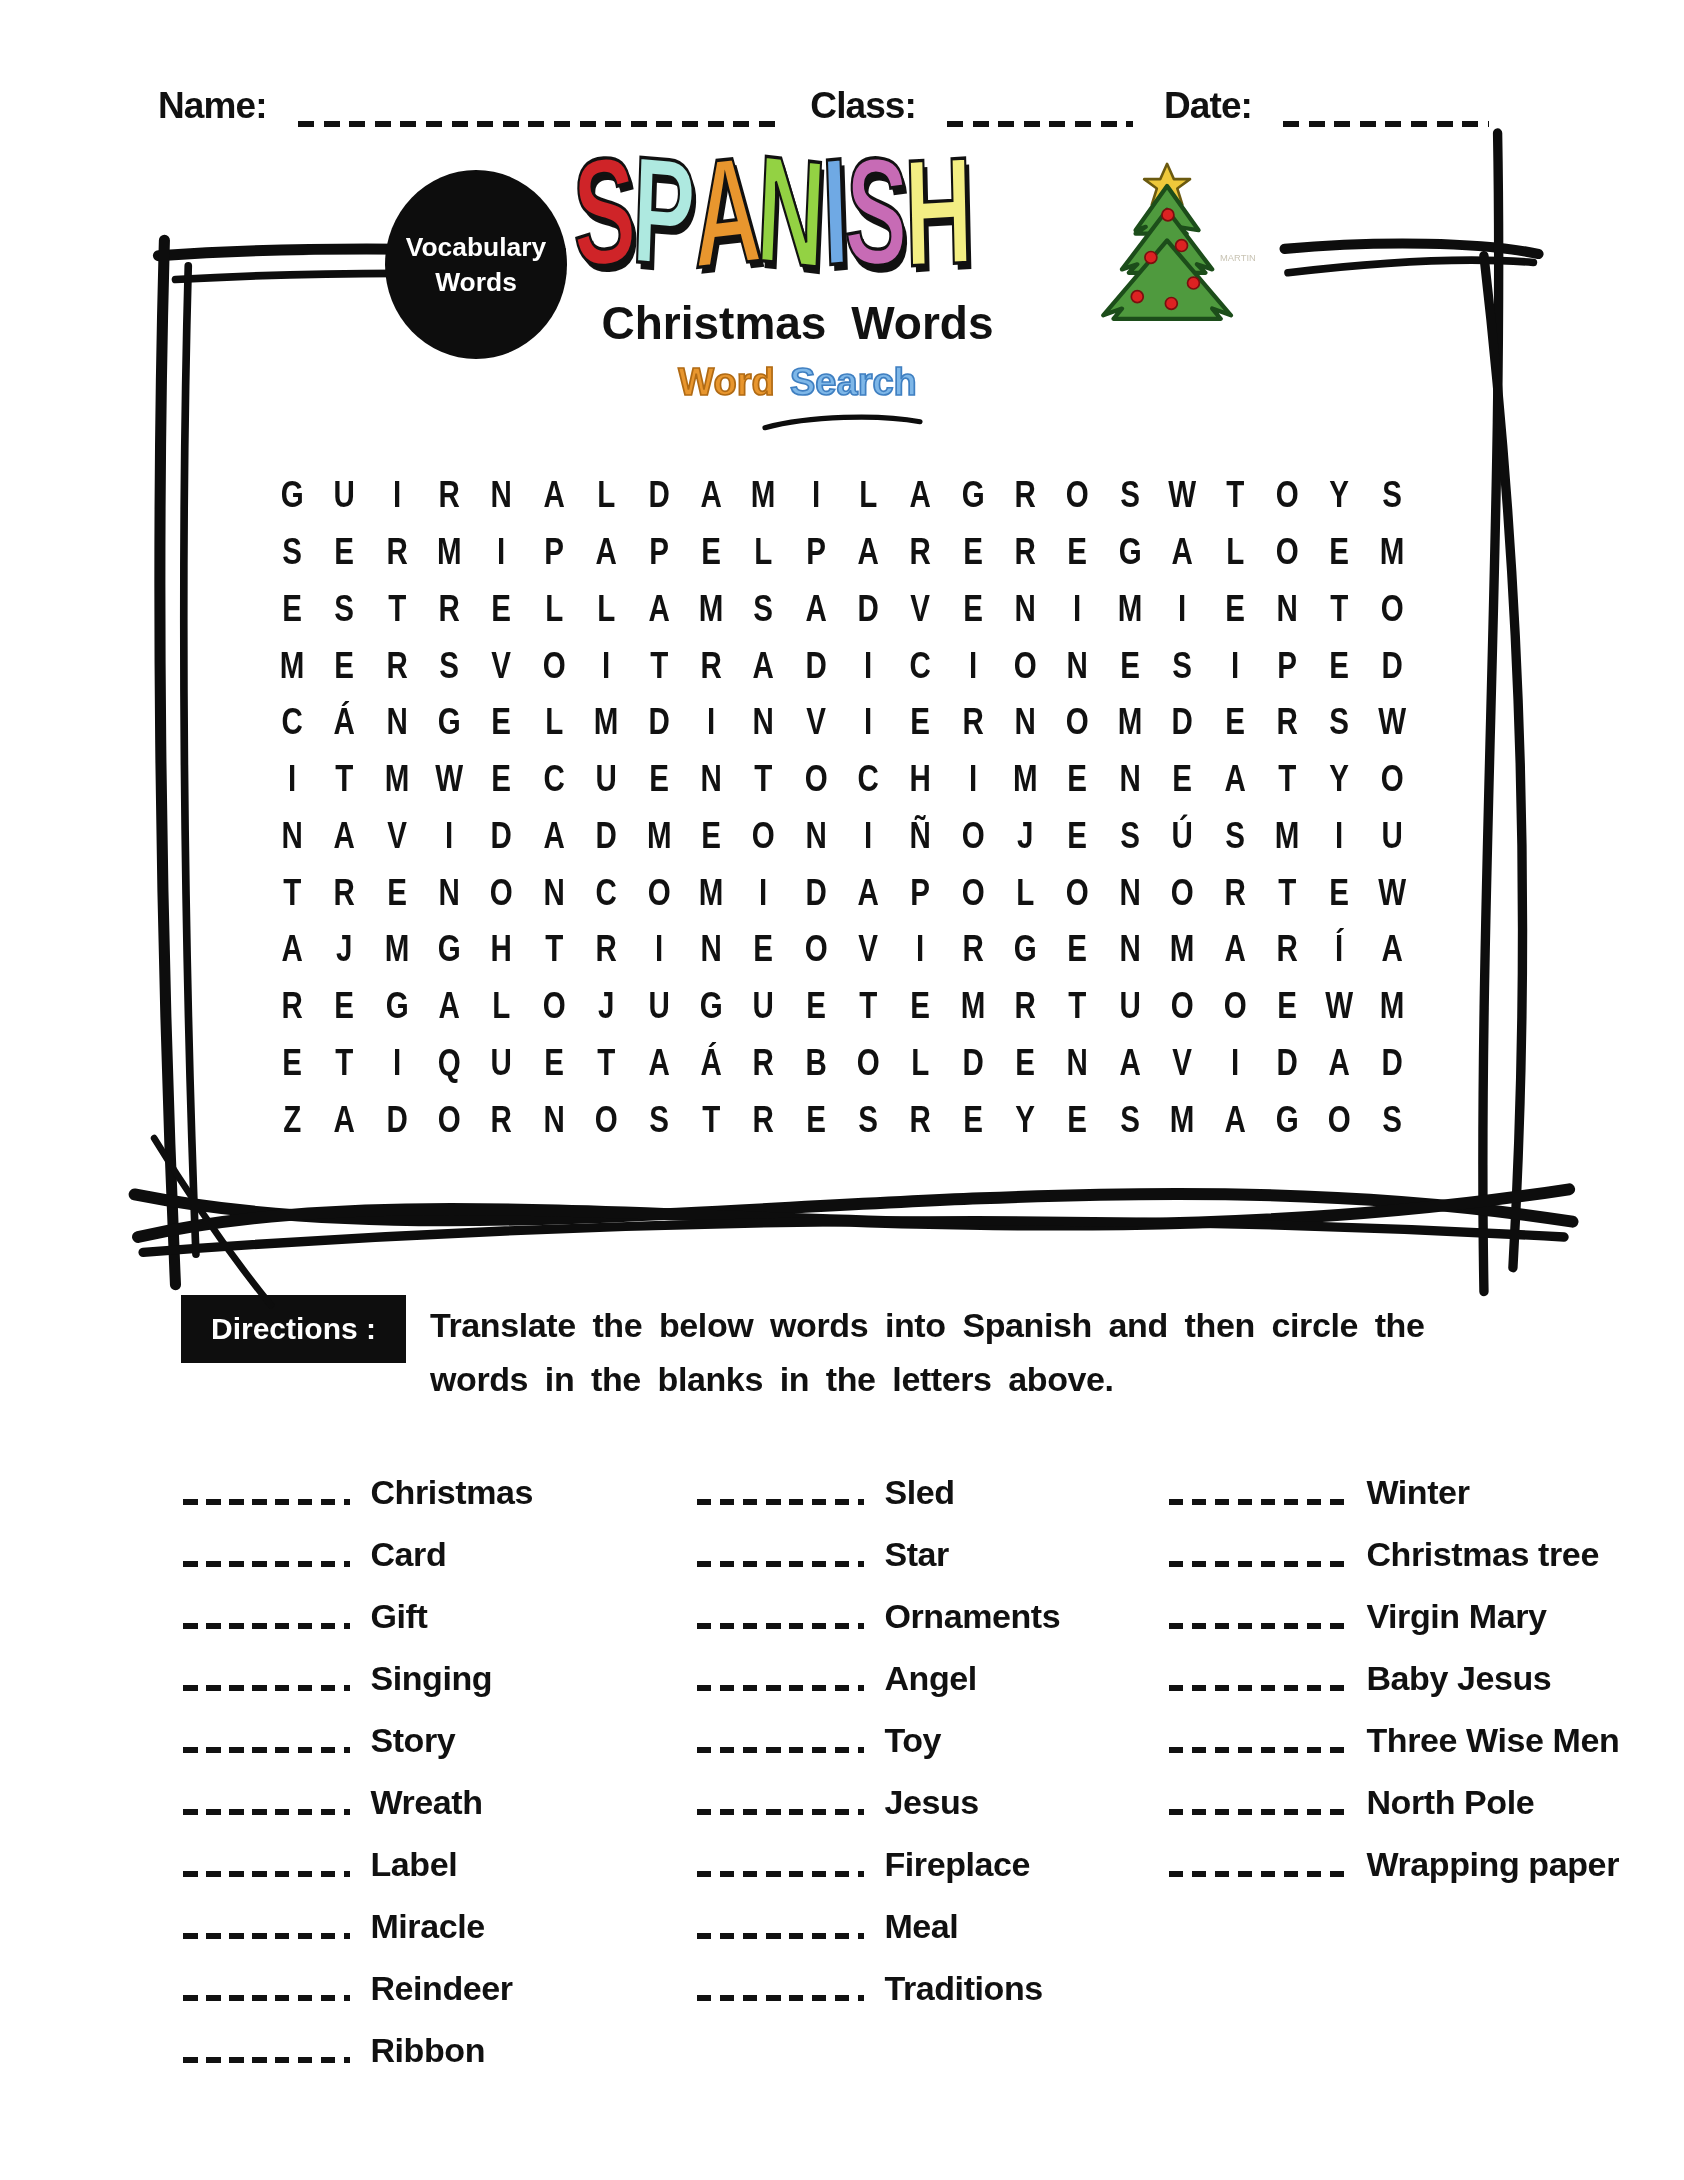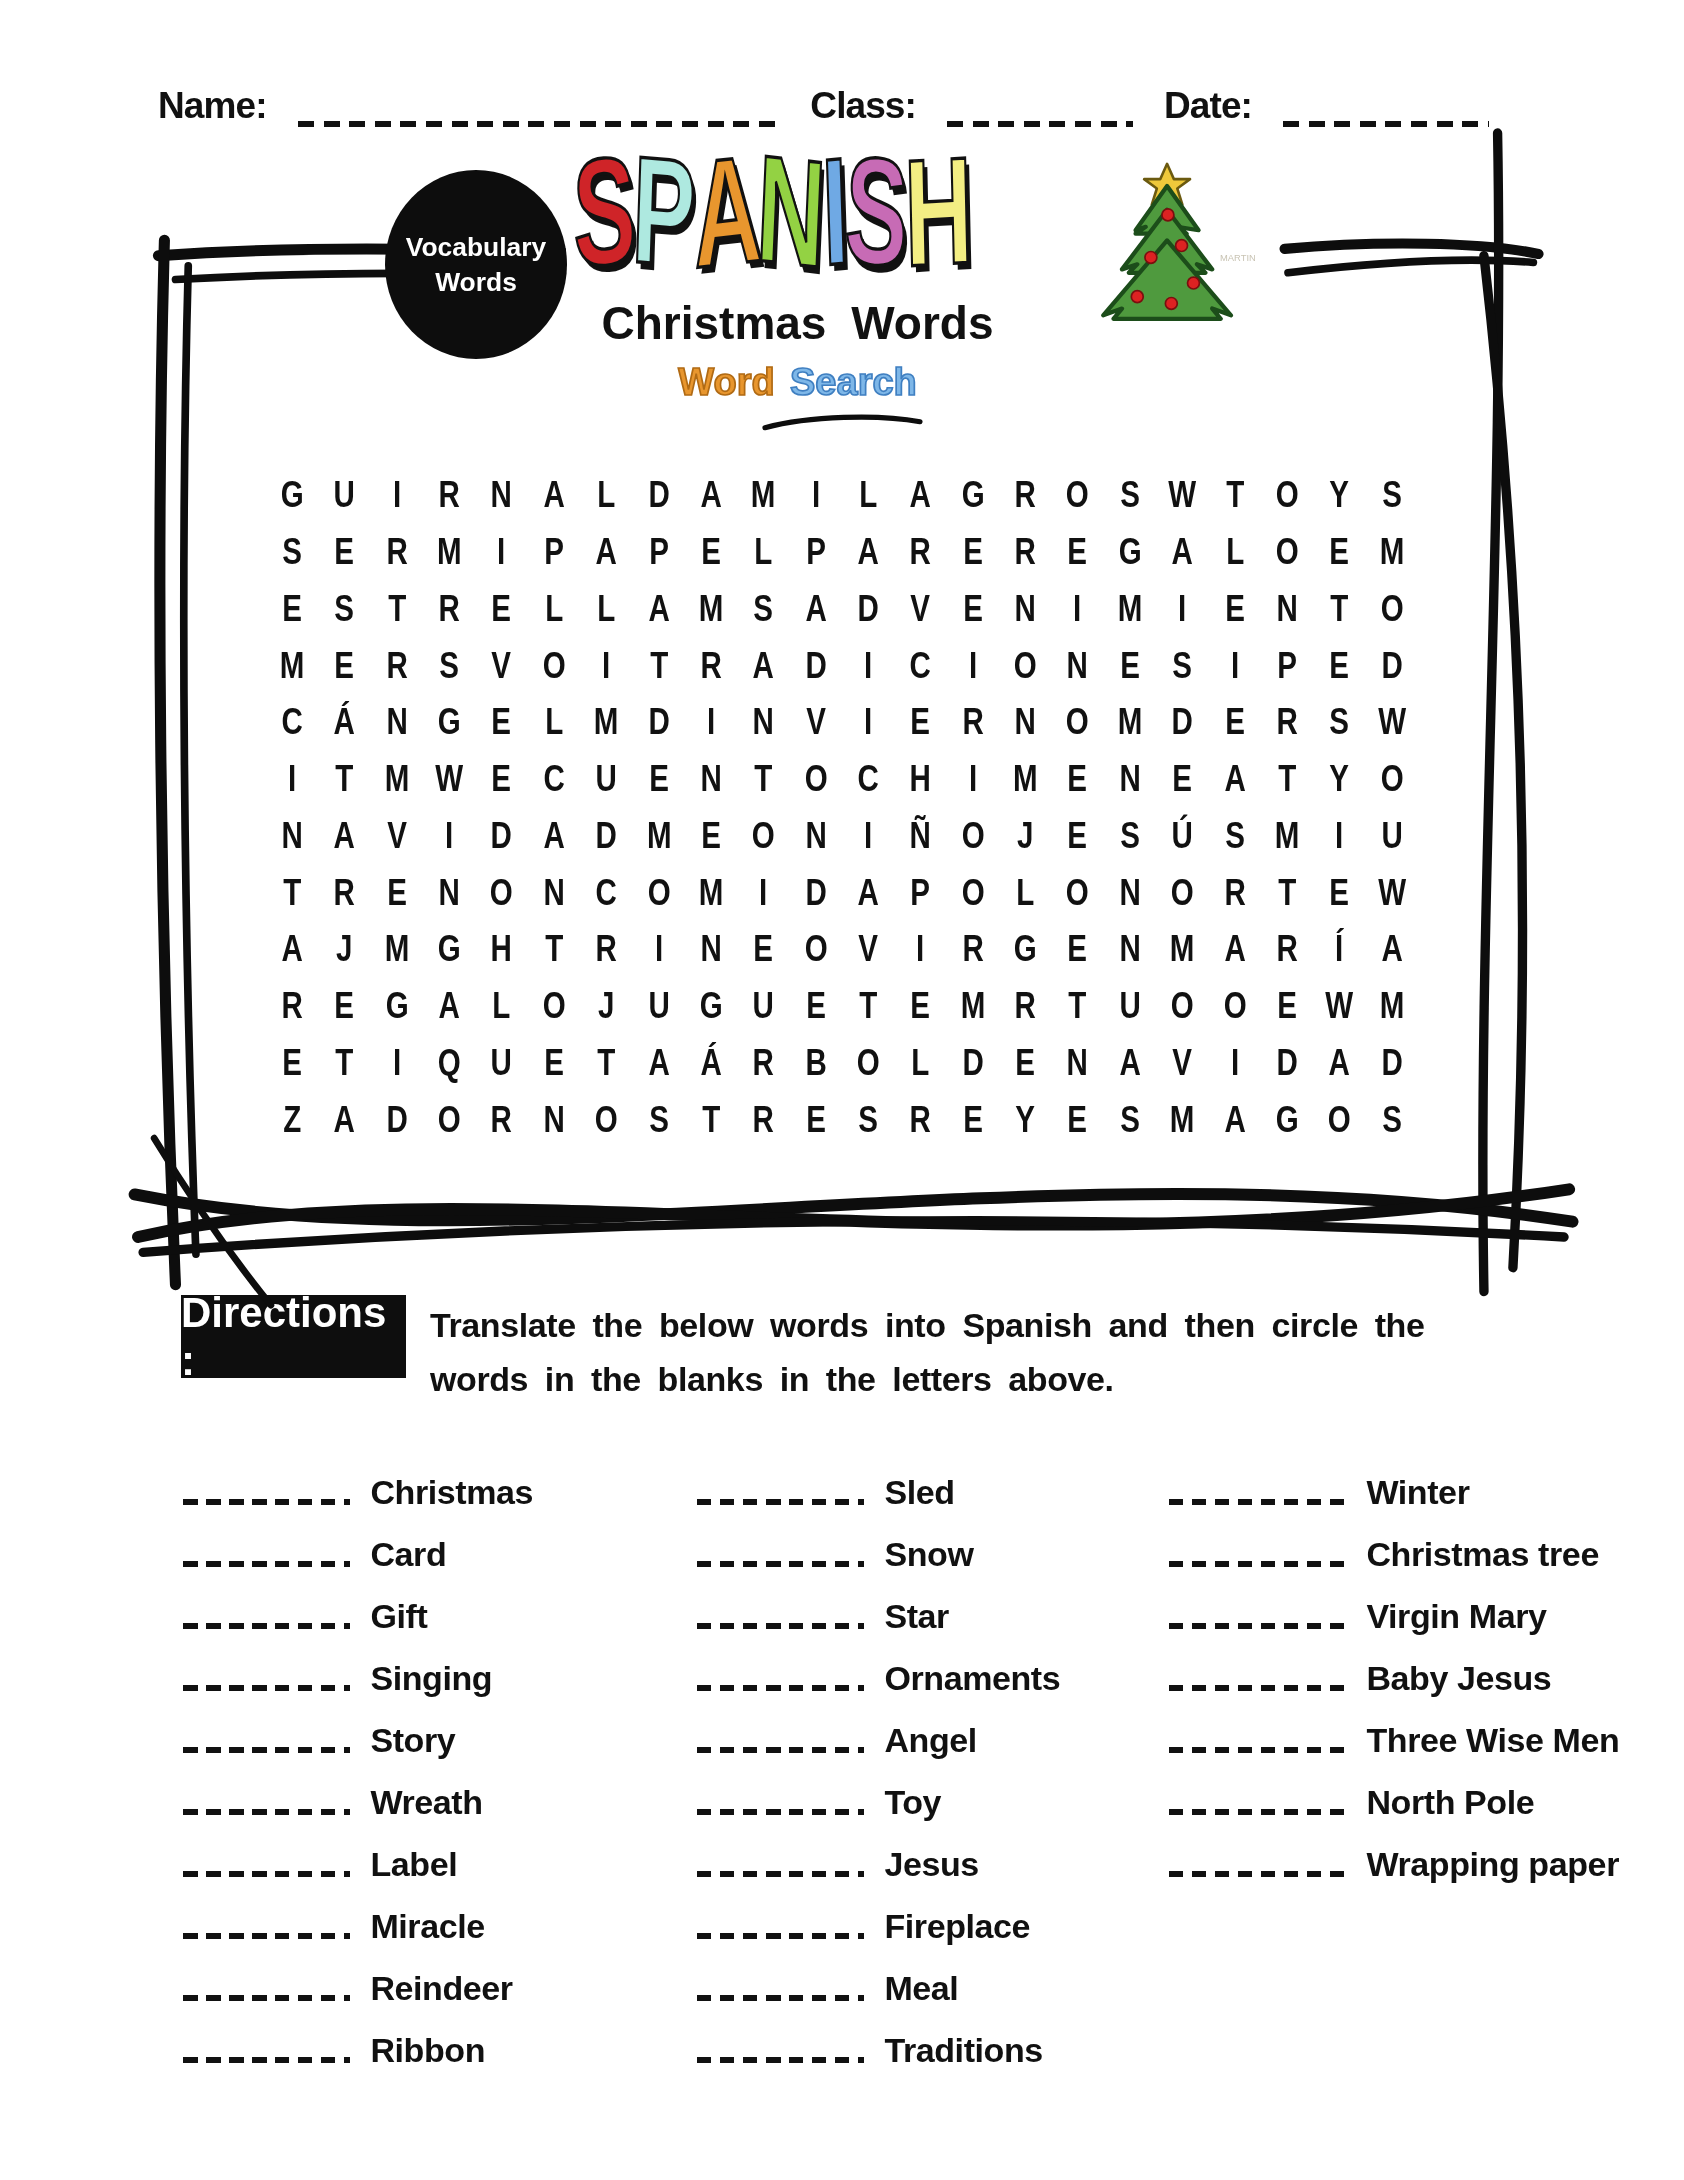--- a/index.html
+++ b/index.html
@@ -37,22 +37,22 @@
   #tree{left:1093px;top:162px;z-index:2;}
   #tree-mark{left:1220px;top:252px;font-size:9.4px;color:#c9c4b4;z-index:3;}
 
   
   #word-grid{left:266px;top:467px;width:1152px;height:681px;display:grid;
              grid-template-columns:repeat(22,1fr);grid-template-rows:repeat(12,1fr);z-index:2;}
   .cell{display:flex;align-items:center;justify-content:center;font-size:36px;font-weight:700;
         transform:scaleX(0.82);}
 
   
-  #directions-box{left:181px;top:1295px;width:225px;height:83px;background:#0e0e0e;color:#fff;
-                  display:flex;align-items:center;justify-content:center;font-size:42px;font-weight:700;}
+  #directions-box{left:181px;top:1295px;width:225px;height:68px;background:#0e0e0e;color:#fff;
+                  display:flex;align-items:center;justify-content:center;font-size:30px;font-weight:700;}
   #directions-text{left:430px;top:1298px;width:997px;font-size:34px;font-weight:700;
                    line-height:1.6;word-spacing:7.7px;letter-spacing:-0.4px;}
 
   
   .word-col{top:1443px;display:flex;flex-direction:column;}
   #col1{left:183px;} #col2{left:697px;} #col3{left:1169px;}
   .word-row{height:62px;display:flex;align-items:flex-end;}
   .blank{width:167px;height:25.6px;
          background:repeating-linear-gradient(90deg,#111 0 14.5px,transparent 14.5px 23px) bottom/100% 6px no-repeat;}
   #col3 .blank{width:177px;}
@@ -428,24 +428,20 @@
       <span class="word-label">Ribbon</span>
     </div>
   </div>
 <div id="col2" class="abs word-col">
     <div class="word-row">
       <div class="blank"></div>
       <span class="word-label">Sled</span>
     </div>
     <div class="word-row">
       <div class="blank"></div>
-      <span class="word-label">Snow</span>
-    </div>
-    <div class="word-row">
-      <div class="blank"></div>
       <span class="word-label">Star</span>
     </div>
     <div class="word-row">
       <div class="blank"></div>
       <span class="word-label">Ornaments</span>
     </div>
     <div class="word-row">
       <div class="blank"></div>
       <span class="word-label">Angel</span>
     </div>

